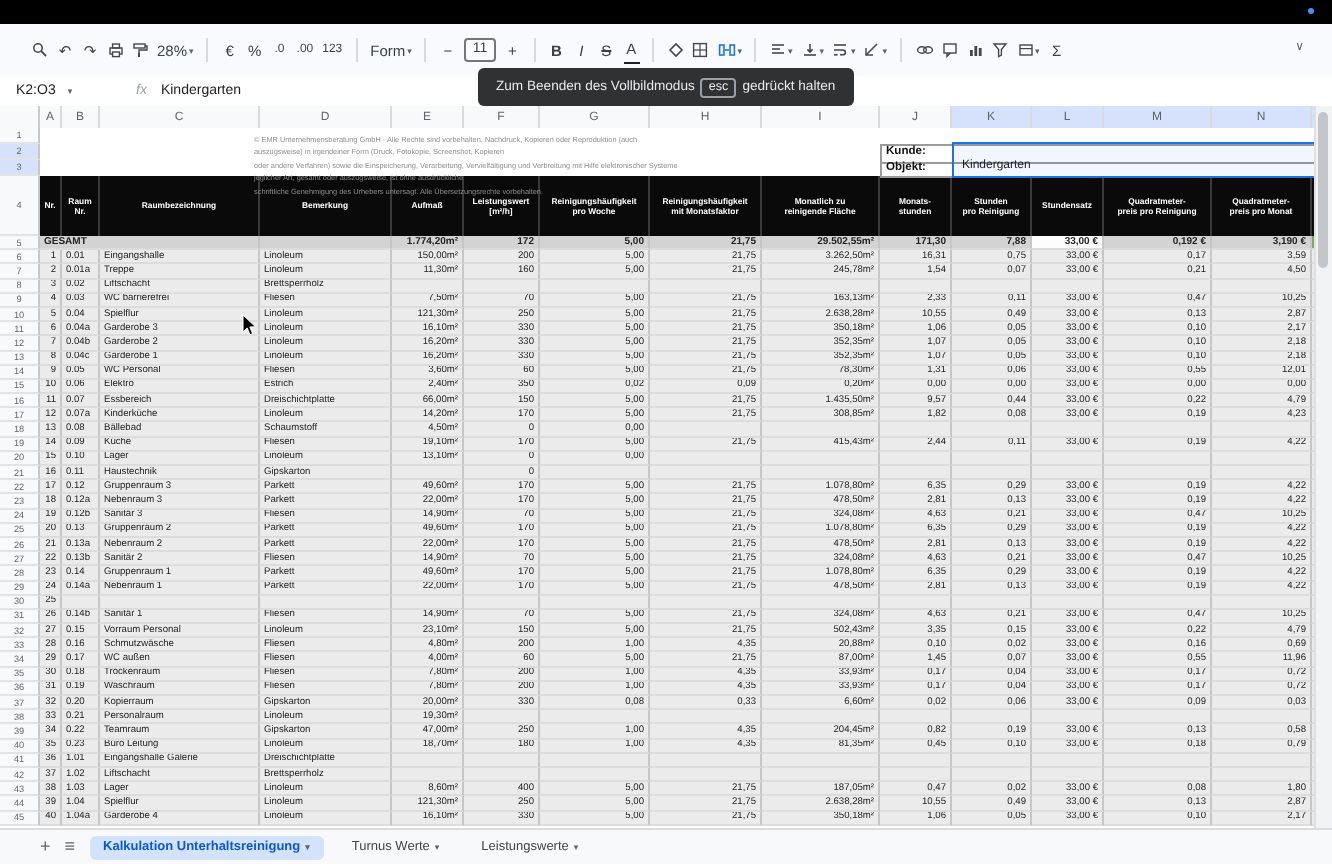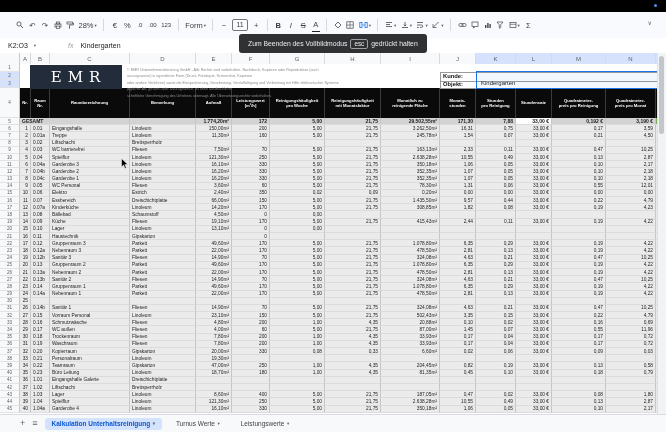--- a/index.html
+++ b/index.html
@@ -1031,21 +1031,20 @@
         <div class="c num" style="width: 59px;">350,18m²</div>
         <div class="c num" style="width: 36px;">1,06</div>
         <div class="c num" style="width: 40px;">0,05</div>
         <div class="c num" style="width: 36px;">33,00 €</div>
         <div class="c num" style="width: 54px;">0,10</div>
         <div class="c num" style="width: 50px;">2,17</div>
         <div class="c" style="width: 7px;"></div>
       </div>
     </div>
 
-  <div class="logo">EMR</div>
   <div class="copy">
     <span>© EMR Unternehmensberatung GmbH - Alle Rechte sind vorbehalten. Nachdruck, Kopieren oder Reproduktion (auch auszugsweise) in irgendeiner Form (Druck, Fotokopie, Screenshot, Kopieren</span>
     <span>oder andere Verfahren) sowie die Einspeicherung, Verarbeitung, Vervielfältigung und Verbreitung mit Hilfe elektronischer Systeme jeglicher Art, gesamt oder auszugsweise, ist ohne ausdrückliche</span>
     <span>schriftliche Genehmigung des Urhebers untersagt. Alle Übersetzungsrechte vorbehalten.</span>
   </div>
   <div class="kobox">
       <div class="mid"></div>
     </div>
   <span class="klabel">Kunde:</span>
   <span class="olabel">Objekt:</span>

